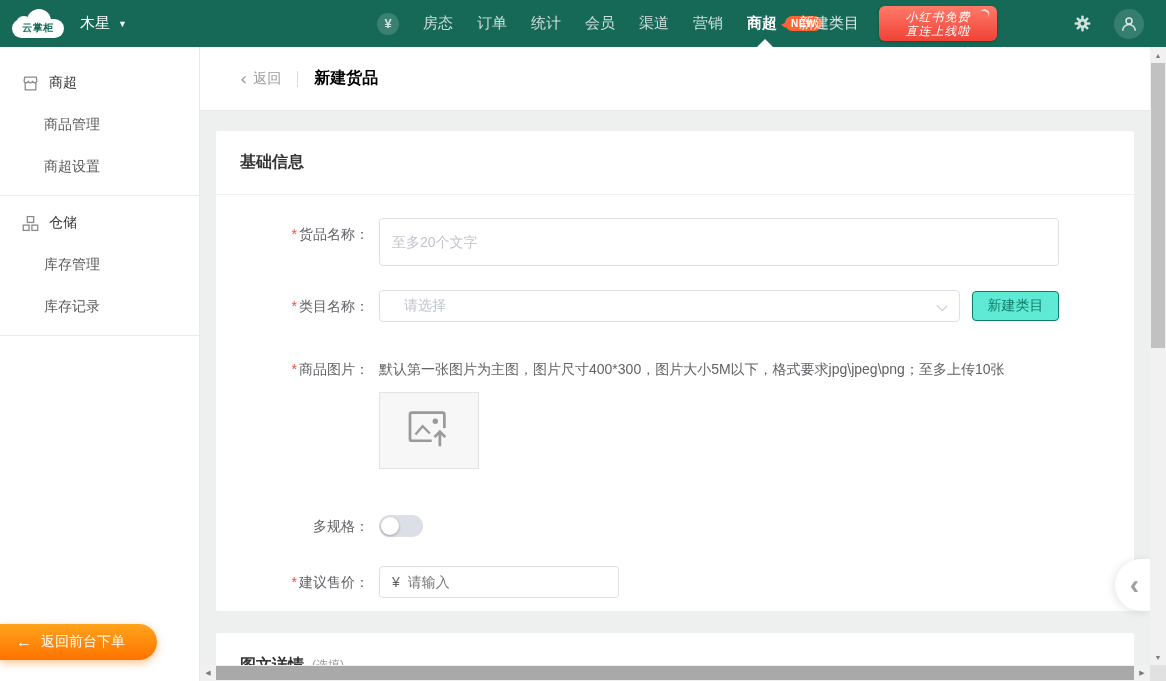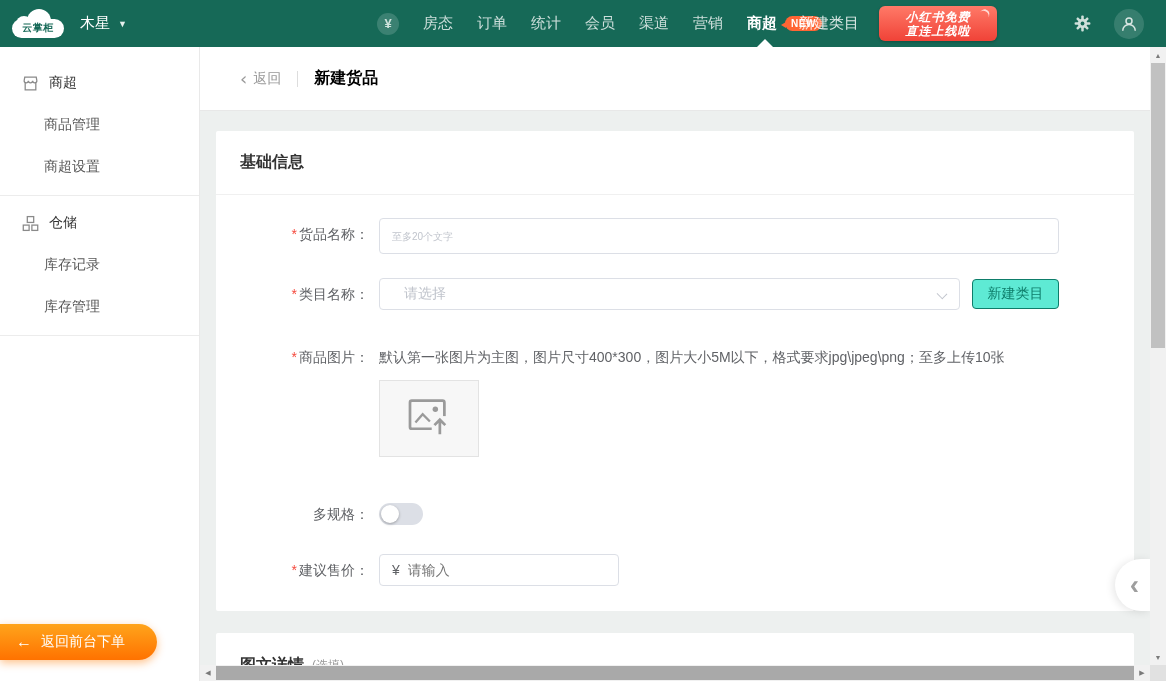--- a/index.html
+++ b/index.html
@@ -29,21 +29,21 @@
     padding:2px 6px; border-radius:8px; letter-spacing:.5px; }
   .new-badge::before { content:""; position:absolute; left:-4px; top:6px;
     border-top:3px solid transparent; border-bottom:3px solid transparent; border-right:5px solid #FF6534; }
   .active-arrow { position:absolute; left:757px; top:39px; width:0; height:0;
     border-left:8px solid transparent; border-right:8px solid transparent; border-bottom:8px solid #fff; }
   .topbar-right { position:absolute; right:0; top:0; height:47px; display:flex; align-items:center; }
   .vas { color:rgba(255,255,255,.85); font-size:15px; cursor:pointer; }
   .promo { margin-left:20px; width:118px; height:35px; border-radius:6px; cursor:pointer;
     background:linear-gradient(180deg,#FF7A68,#F04237); box-shadow:0 1px 3px rgba(0,0,0,.25);
     display:flex; flex-direction:column; align-items:center; justify-content:center; position:relative; }
-  .promo span { color:#fff; font-size:12px; font-weight:bold; font-style:italic; line-height:14px; letter-spacing:1px; }
+  .promo span { color:#fff; font-size:12px; font-weight:normal; font-style:italic; line-height:14px; letter-spacing:1px; }
   .promo::after { content:""; position:absolute; right:8px; top:3px; width:10px; height:10px;
     border-top:2px solid rgba(255,255,255,.75); border-radius:50%; transform:rotate(35deg); }
   .gear { margin-left:76px; cursor:pointer; display:flex; }
   .avatar { margin:0 22px; width:30px; height:30px; border-radius:50%; background:rgba(255,255,255,.14);
     display:flex; align-items:center; justify-content:center; cursor:pointer; }
   
   .sidebar { position:absolute; left:0; top:47px; width:200px; height:634px;
     background:#fff; border-right:1px solid #e9e9e9; z-index:10; }
   .side-row { display:flex; align-items:center; height:42px; padding-left:22px; font-size:14px; cursor:pointer; }
   .side-row .gicon { width:17px; height:17px; margin-right:10px; display:flex; }
@@ -66,22 +66,22 @@
   .card2 { margin-top:22px; height:300px; }
   .card-title { height:64px; display:flex; align-items:center; padding:0 24px;
     border-bottom:1px solid #f0f0f0; font-size:16px; font-weight:bold; color:#333; }
   .card2 .card-title { border-bottom:none; }
   .optional { font-size:12px; font-weight:normal; color:#999; margin-left:8px; }
   .form { padding-top:23px; }
   .frow { display:flex; }
   .flabel { width:163px; text-align:right; padding-right:10px; font-size:14px; color:#606266; line-height:32px; white-space:nowrap; }
   .star { color:#F5493D; margin-right:2px; }
   .ctrl { flex:1; }
-  input.text { height:36px; border:1px solid #dcdfe6; border-radius:4px; padding:0 12px;
-    font-size:10px; color:#333; outline:none; background:#fff; font-family:inherit; }
+  input.text { height:48px; border:1px solid #dcdfe6; border-radius:4px; padding:0 12px;
+    font-size:14px; color:#333; outline:none; background:#fff; font-family:inherit; }
   input.text::placeholder, .ph { color:#c0c4cc; }
   .row-name input { width:680px; }
   .row-cat { margin-top:24px; }
   .select { width:581px; height:32px; border:1px solid #dcdfe6; border-radius:4px; background:#fff;
     display:inline-flex; align-items:center; padding:0 24px; font-size:14px; cursor:pointer; vertical-align:top; position:relative; }
   .select .sel-caret { position:absolute; right:13px; top:11px; width:8px; height:8px;
     border-right:1.4px solid #c0c4cc; border-bottom:1.4px solid #c0c4cc; transform:rotate(45deg) scaleY(.9); }
   .btn-outline { display:inline-flex; align-items:center; justify-content:center; margin-left:12px;
     width:87px; height:30px; border:1px solid #0E7D6A; border-radius:4px; background:#5eead4;
     color:#0E7D6A; font-size:14px; cursor:pointer; vertical-align:top; margin-top:1px; }
@@ -206,24 +206,24 @@
       <span class="gicon">
         <svg width="17" height="17" viewBox="0 0 16 16" fill="none" stroke="#8a8a8a" stroke-width="1.2">
           <rect x="5" y="1.5" width="6" height="5.5"></rect>
           <rect x="1.2" y="9.5" width="5.5" height="5"></rect>
           <rect x="9.3" y="9.5" width="5.5" height="5"></rect>
         </svg>
       </span>
       <span>仓储</span>
     </div>
     <div class="side-row side-sub">
+      <span>库存管理</span>
+    </div>
+    <div class="side-row side-sub">
       <span>库存记录</span>
-    </div>
-    <div class="side-row side-sub">
-      <span>库存管理</span>
     </div>
   </div>
   <div class="side-divider"></div>
 </div>
 
 <div class="main-header">
   <div class="back-btn">
     <span class="chev">‹</span>
     <span>返回</span>
   </div>

